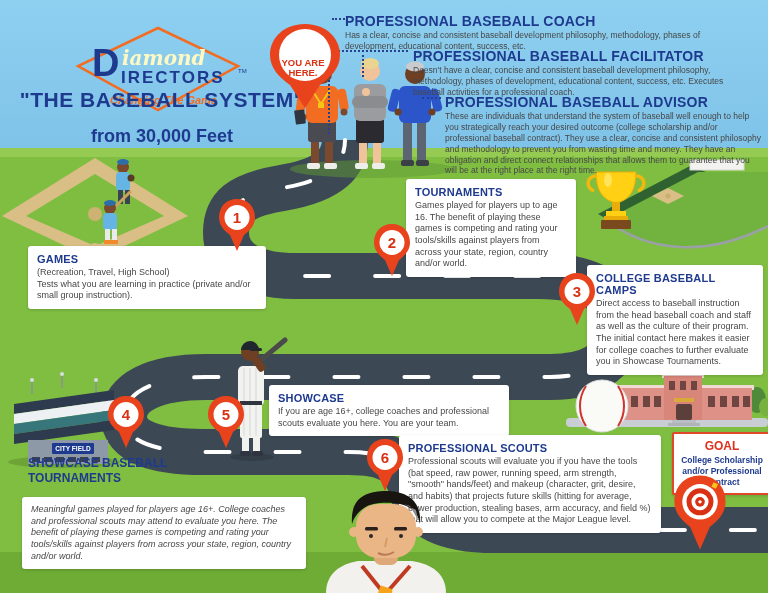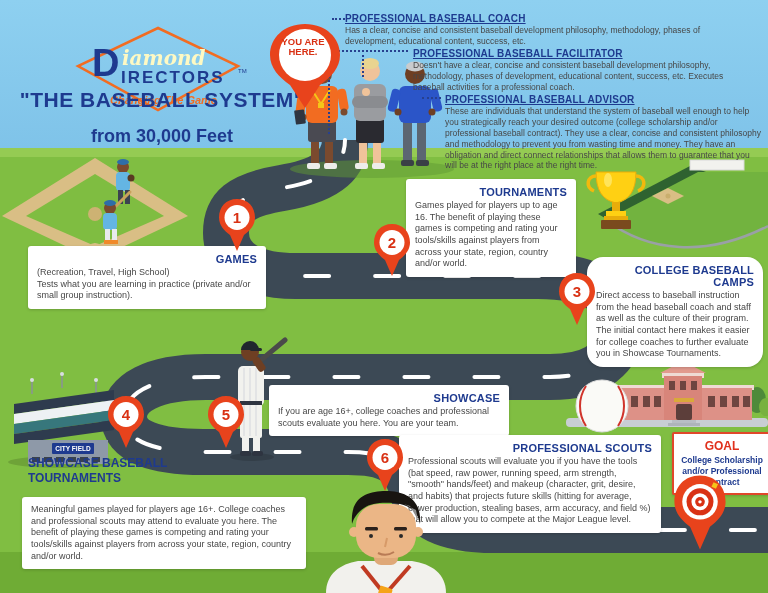--- a/index.html
+++ b/index.html
@@ -24,55 +24,55 @@
     letter-spacing:2px;color:#1e3a8f;}
   .logo .tm{position:absolute;left:168px;top:44px;font-size:6px;color:#1e3a8f;}
   .logo .tagline{position:absolute;left:40px;top:70px;font-size:11px;font-weight:bold;
     font-style:italic;color:#f26c21;}
   .title{position:absolute;left:4px;top:88px;width:316px;text-align:center;z-index:20;color:#1e3a8f;}
   .title .t1{font-size:21px;font-weight:bold;letter-spacing:.5px;line-height:1.1;}
   .title .t2{font-size:18px;font-weight:bold;margin-top:15px;}
 
   
   .role{position:absolute;z-index:20;}
-  .role .rh{font-size:10px;font-weight:bold;color:#1e3a8f;letter-spacing:.2px;text-decoration:underline;}
+  .role .rh{font-size:14px;font-weight:bold;color:#1e3a8f;letter-spacing:.2px;}
   .role .rb{font-size:8.5px;color:#474747;line-height:1.28;margin-top:1px;}
   .role-coach{left:345px;top:13px;width:402px;}
   .role-fac{left:413px;top:48px;width:334px;}
   .role-adv{left:445px;top:94px;width:316px;}
 
   
   .dot-h{position:absolute;border-top:2px dotted #27408f;z-index:30;}
   .dot-v{position:absolute;border-left:2px dotted #27408f;z-index:30;}
 
   
   .card{position:absolute;background:#fff;border-radius:3px;padding:7px 9px;
     box-shadow:0 1px 3px rgba(0,0,0,.18);z-index:20;}
-  .card .ch{font-size:11px;font-weight:bold;color:#1e3a8f;letter-spacing:.2px;margin-bottom:2px;text-align:right;}
+  .card .ch{font-size:11px;font-weight:bold;color:#1e3a8f;letter-spacing:.2px;margin-bottom:2px;}
   .card .cb{font-size:9px;color:#474747;line-height:1.3;}
   .card-games{left:28px;top:246px;width:220px;}
   .card-tournaments{left:406px;top:179px;width:152px;}
-  .card-camps{left:587px;top:257px;width:158px;border-radius:16px;}
+  .card-camps{left:587px;top:265px;width:158px;}
   .card-showcase{left:269px;top:385px;width:222px;}
   .card-scouts{left:399px;top:435px;width:244px;}
   .st-heading{position:absolute;left:28px;top:456px;width:160px;font-size:12px;font-weight:bold;
     color:#1e3a8f;line-height:1.25;z-index:20;}
-  .card-st-body{left:22px;top:497px;width:266px;}
+  .card-st-body{left:22px;top:497px;width:266px;font-style:italic;}
   .card-goal{left:663px;top:432px;width:86px;border:2.5px solid #e0482a;border-radius:2px;
     text-align:center;padding:5px 5px;margin-left:9px;}
   .card-goal .gh{font-size:12px;font-weight:bold;color:#e0301c;}
   .card-goal .gb{font-size:8.5px;color:#1e3a8f;line-height:1.3;margin-top:2px;font-weight:bold;}
 
   
   .pin{position:absolute;width:38px;height:54px;z-index:50;}
   .pin svg{position:absolute;left:0;top:0;}
   .pin .num{position:absolute;left:0;top:0;width:38px;height:38px;display:flex;
     align-items:center;justify-content:center;font-size:15px;font-weight:bold;color:#d93114;}
   .pin-yah{position:absolute;left:266px;top:22px;width:78px;height:88px;z-index:50;}
-  .pin-yah .yah-label{position:absolute;left:14px;top:7px;width:46px;height:36px;display:flex;
+  .pin-yah .yah-label{position:absolute;left:14px;top:28px;width:46px;height:36px;display:flex;
     align-items:center;justify-content:center;text-align:center;font-size:9.5px;font-weight:bold;
     color:#d93114;line-height:1.1;}
   .pin-goal{position:absolute;left:673px;top:474px;width:54px;height:77px;z-index:50;}
 
   
   .footer{position:absolute;right:8px;top:557px;text-align:right;z-index:20;
     color:#1e3a8f;font-weight:bold;font-size:9.5px;line-height:1.45;}
 </style>
 </head>
 <body>

